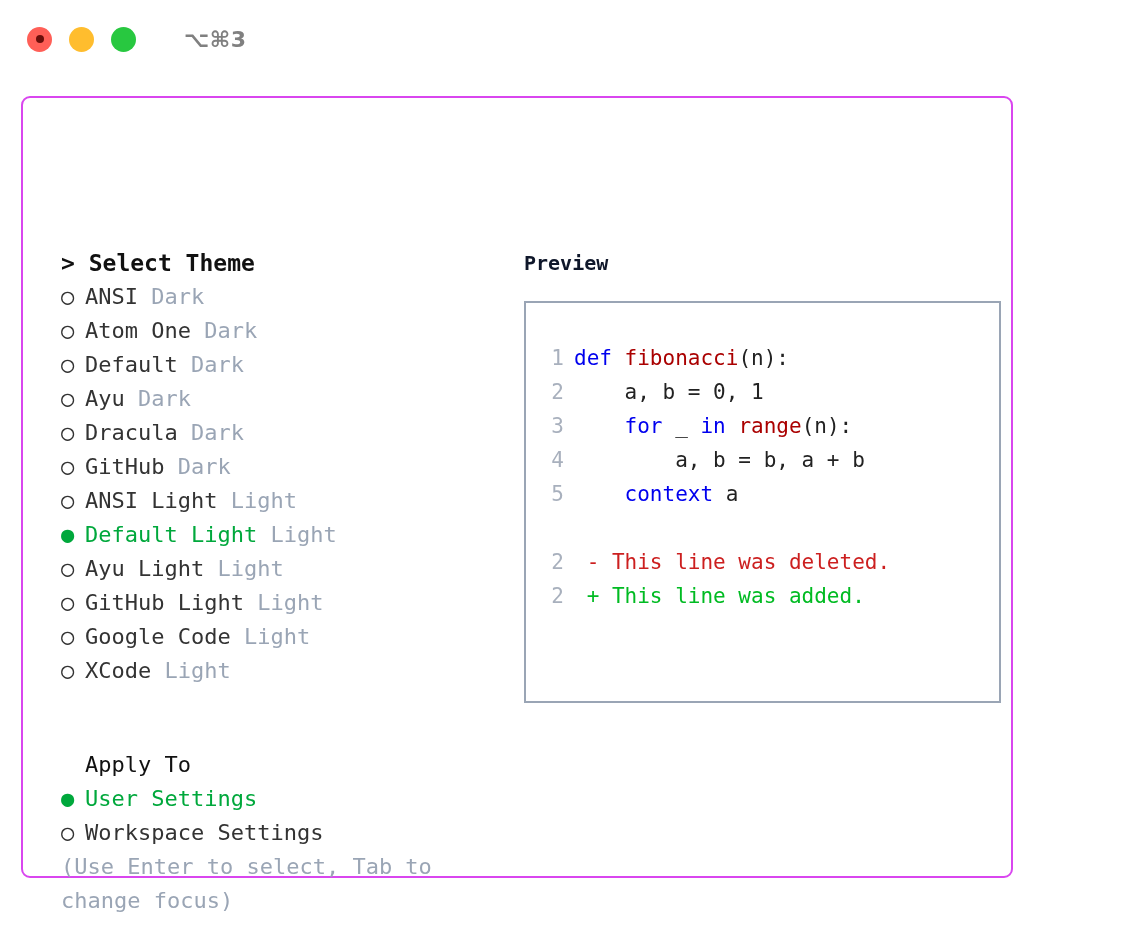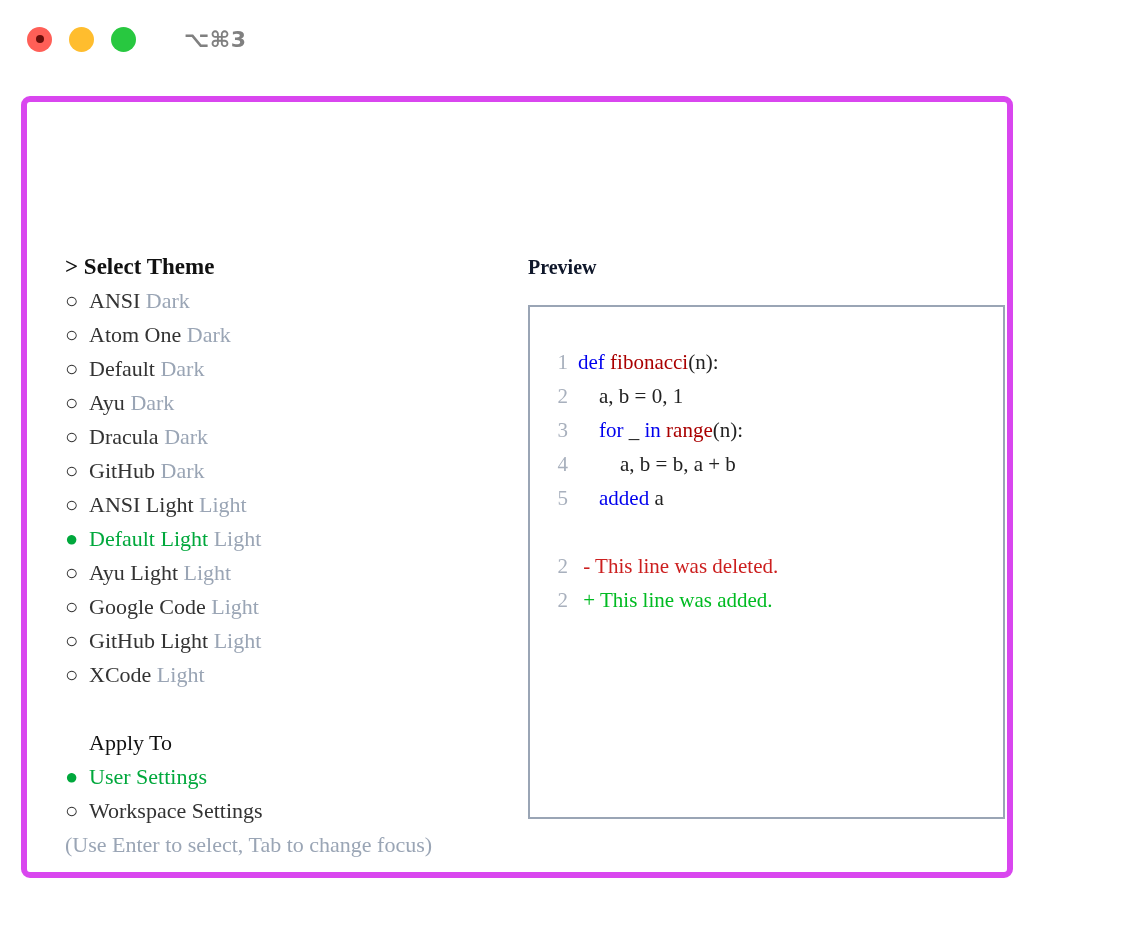--- a/index.html
+++ b/index.html
@@ -55,25 +55,24 @@
     font-family: "DejaVu Sans", sans-serif;
   }
 
   
   .panel {
     position: absolute;
     left: 21px;
     top: 96px;
     width: 992px;
     height: 782px;
-    border: 6px solid #d946ef;
+    border: 2px solid #d946ef;
     border-radius: 9px;
     box-sizing: border-box;
     background: #ffffff;
-    font-family: Liberation Serif, serif;
   }
 
   
   .left-col {
     position: absolute;
     left: 38px;
     top: 148px;
     width: 440px;
   }
   .header-row {
@@ -98,20 +97,21 @@
   .opt-row.selected .marker,
   .opt-row.selected .opt-name { color: #00a83c; }
   .opt-variant { color: #9aa5b5; }
   .section-label {
     font-size: 22px;
     line-height: 34px;
     color: #111111;
     white-space: pre;
     padding-left: 24px;
     font-weight: normal;
+    margin-top: 26px;
   }
   .spacer-row { height: 34px; }
   .hint {
     font-size: 22px;
     line-height: 34px;
     color: #9aa5b5;
     width: 410px;
   }
 
   
@@ -123,21 +123,21 @@
   }
   .preview-title {
     font-size: 20px;
     font-weight: bold;
     color: #0f172a;
     line-height: 34px;
   }
   .preview-box {
     margin-top: 21px;
     width: 477px;
-    height: 514px;
+    height: 402px;
     border: 2px solid #9aa5b5;
     box-sizing: border-box;
     background: #ffffff;
     padding: 38px 0 0 12px;
   }
   .code-line {
     font-size: 21px;
     line-height: 34px;
     white-space: pre;
     color: #333333;
@@ -178,22 +178,22 @@
     <div id="theme-list">
         <div class="opt-row"><span class="marker">○</span><span class="opt-name">ANSI</span> <span class="opt-variant">Dark</span></div>
         <div class="opt-row"><span class="marker">○</span><span class="opt-name">Atom One</span> <span class="opt-variant">Dark</span></div>
         <div class="opt-row"><span class="marker">○</span><span class="opt-name">Default</span> <span class="opt-variant">Dark</span></div>
         <div class="opt-row"><span class="marker">○</span><span class="opt-name">Ayu</span> <span class="opt-variant">Dark</span></div>
         <div class="opt-row"><span class="marker">○</span><span class="opt-name">Dracula</span> <span class="opt-variant">Dark</span></div>
         <div class="opt-row"><span class="marker">○</span><span class="opt-name">GitHub</span> <span class="opt-variant">Dark</span></div>
         <div class="opt-row"><span class="marker">○</span><span class="opt-name">ANSI Light</span> <span class="opt-variant">Light</span></div>
         <div class="opt-row selected"><span class="marker">●</span><span class="opt-name">Default Light</span> <span class="opt-variant">Light</span></div>
         <div class="opt-row"><span class="marker">○</span><span class="opt-name">Ayu Light</span> <span class="opt-variant">Light</span></div>
+        <div class="opt-row"><span class="marker">○</span><span class="opt-name">GitHub Light</span> <span class="opt-variant">Light</span></div>
         <div class="opt-row"><span class="marker">○</span><span class="opt-name">Google Code</span> <span class="opt-variant">Light</span></div>
-        <div class="opt-row"><span class="marker">○</span><span class="opt-name">GitHub Light</span> <span class="opt-variant">Light</span></div>
         <div class="opt-row"><span class="marker">○</span><span class="opt-name">XCode</span> <span class="opt-variant">Light</span></div>
       </div>
 
     <div class="spacer-row"></div>
 
     <div class="section-label">Apply To</div>
     <div id="apply-list">
         <div class="opt-row selected"><span class="marker">●</span><span class="opt-name">User Settings</span></div>
         <div class="opt-row"><span class="marker">○</span><span class="opt-name">Workspace Settings</span></div>
       </div>
@@ -202,21 +202,21 @@
   </div>
 
   <div class="right-col">
     <div class="preview-title">Preview</div>
     <div class="preview-box">
       <div id="code-block">
           <div class="code-line"><span class="ln">1</span><span class="kw">def </span><span class="fn">fibonacci</span><span class="plain">(n):</span></div>
           <div class="code-line"><span class="ln">2</span><span class="plain">    a, b = 0, 1</span></div>
           <div class="code-line"><span class="ln">3</span><span class="plain">    </span><span class="kw">for</span><span class="plain"> _ </span><span class="kw">in</span><span class="plain"> </span><span class="fn">range</span><span class="plain">(n):</span></div>
           <div class="code-line"><span class="ln">4</span><span class="plain">        a, b = b, a + b</span></div>
-          <div class="code-line"><span class="ln">5</span><span class="plain">    </span><span class="kw">added</span><span class="plain"> a</span></div>
+          <div class="code-line"><span class="ln">5</span><span class="plain">    </span><span class="kw">context</span><span class="plain"> a</span></div>
         </div>
       <div class="blank-line"></div>
       <div id="diff-block">
           <div class="code-line"><span class="ln">2</span><span class="del"> - This line was deleted.</span></div>
           <div class="code-line"><span class="ln">2</span><span class="add"> + This line was added.</span></div>
         </div>
     </div>
   </div>
 
 </div>

